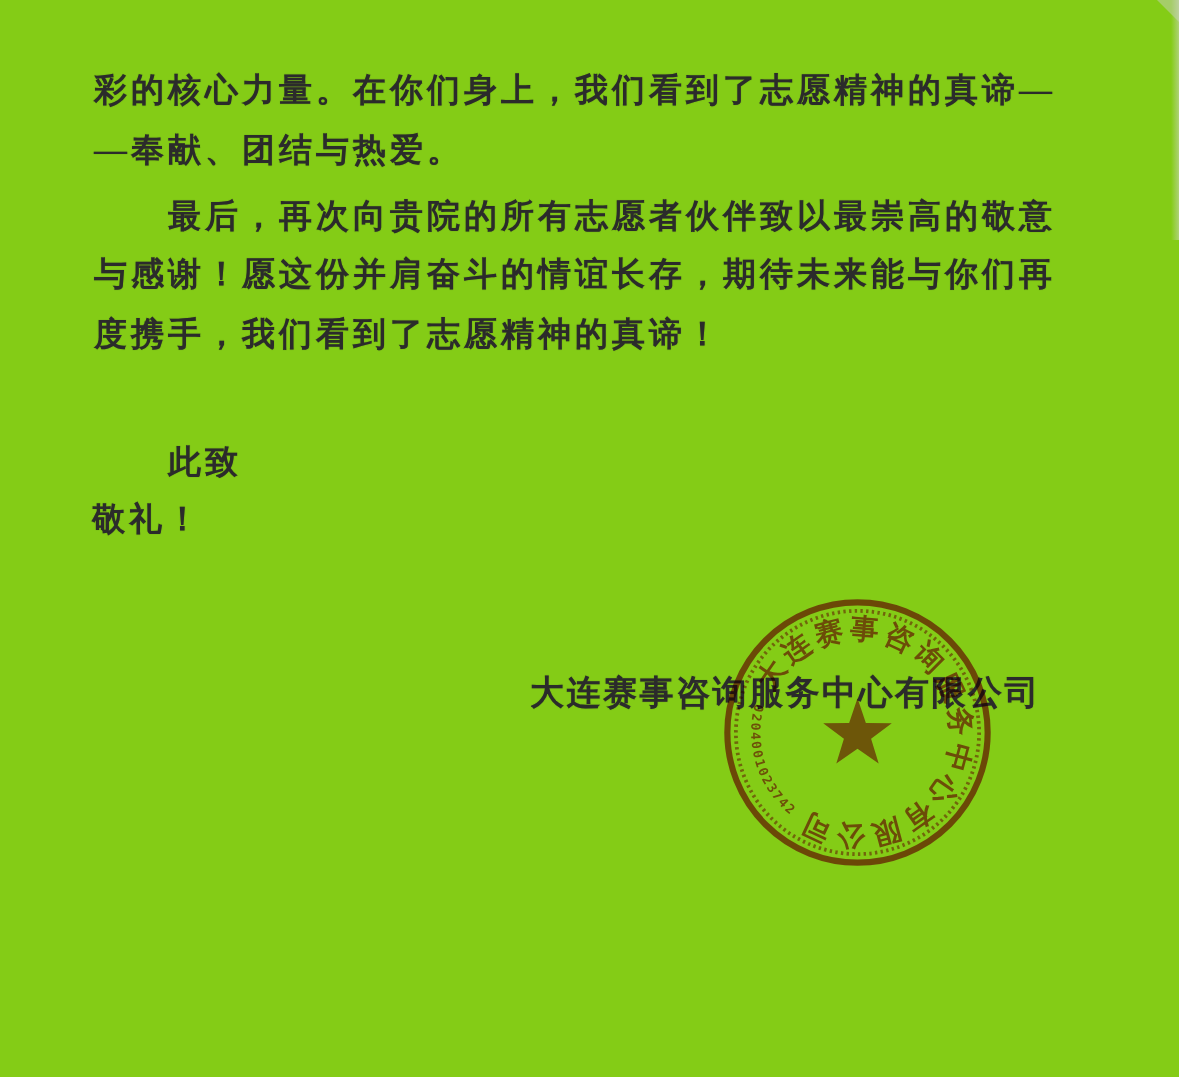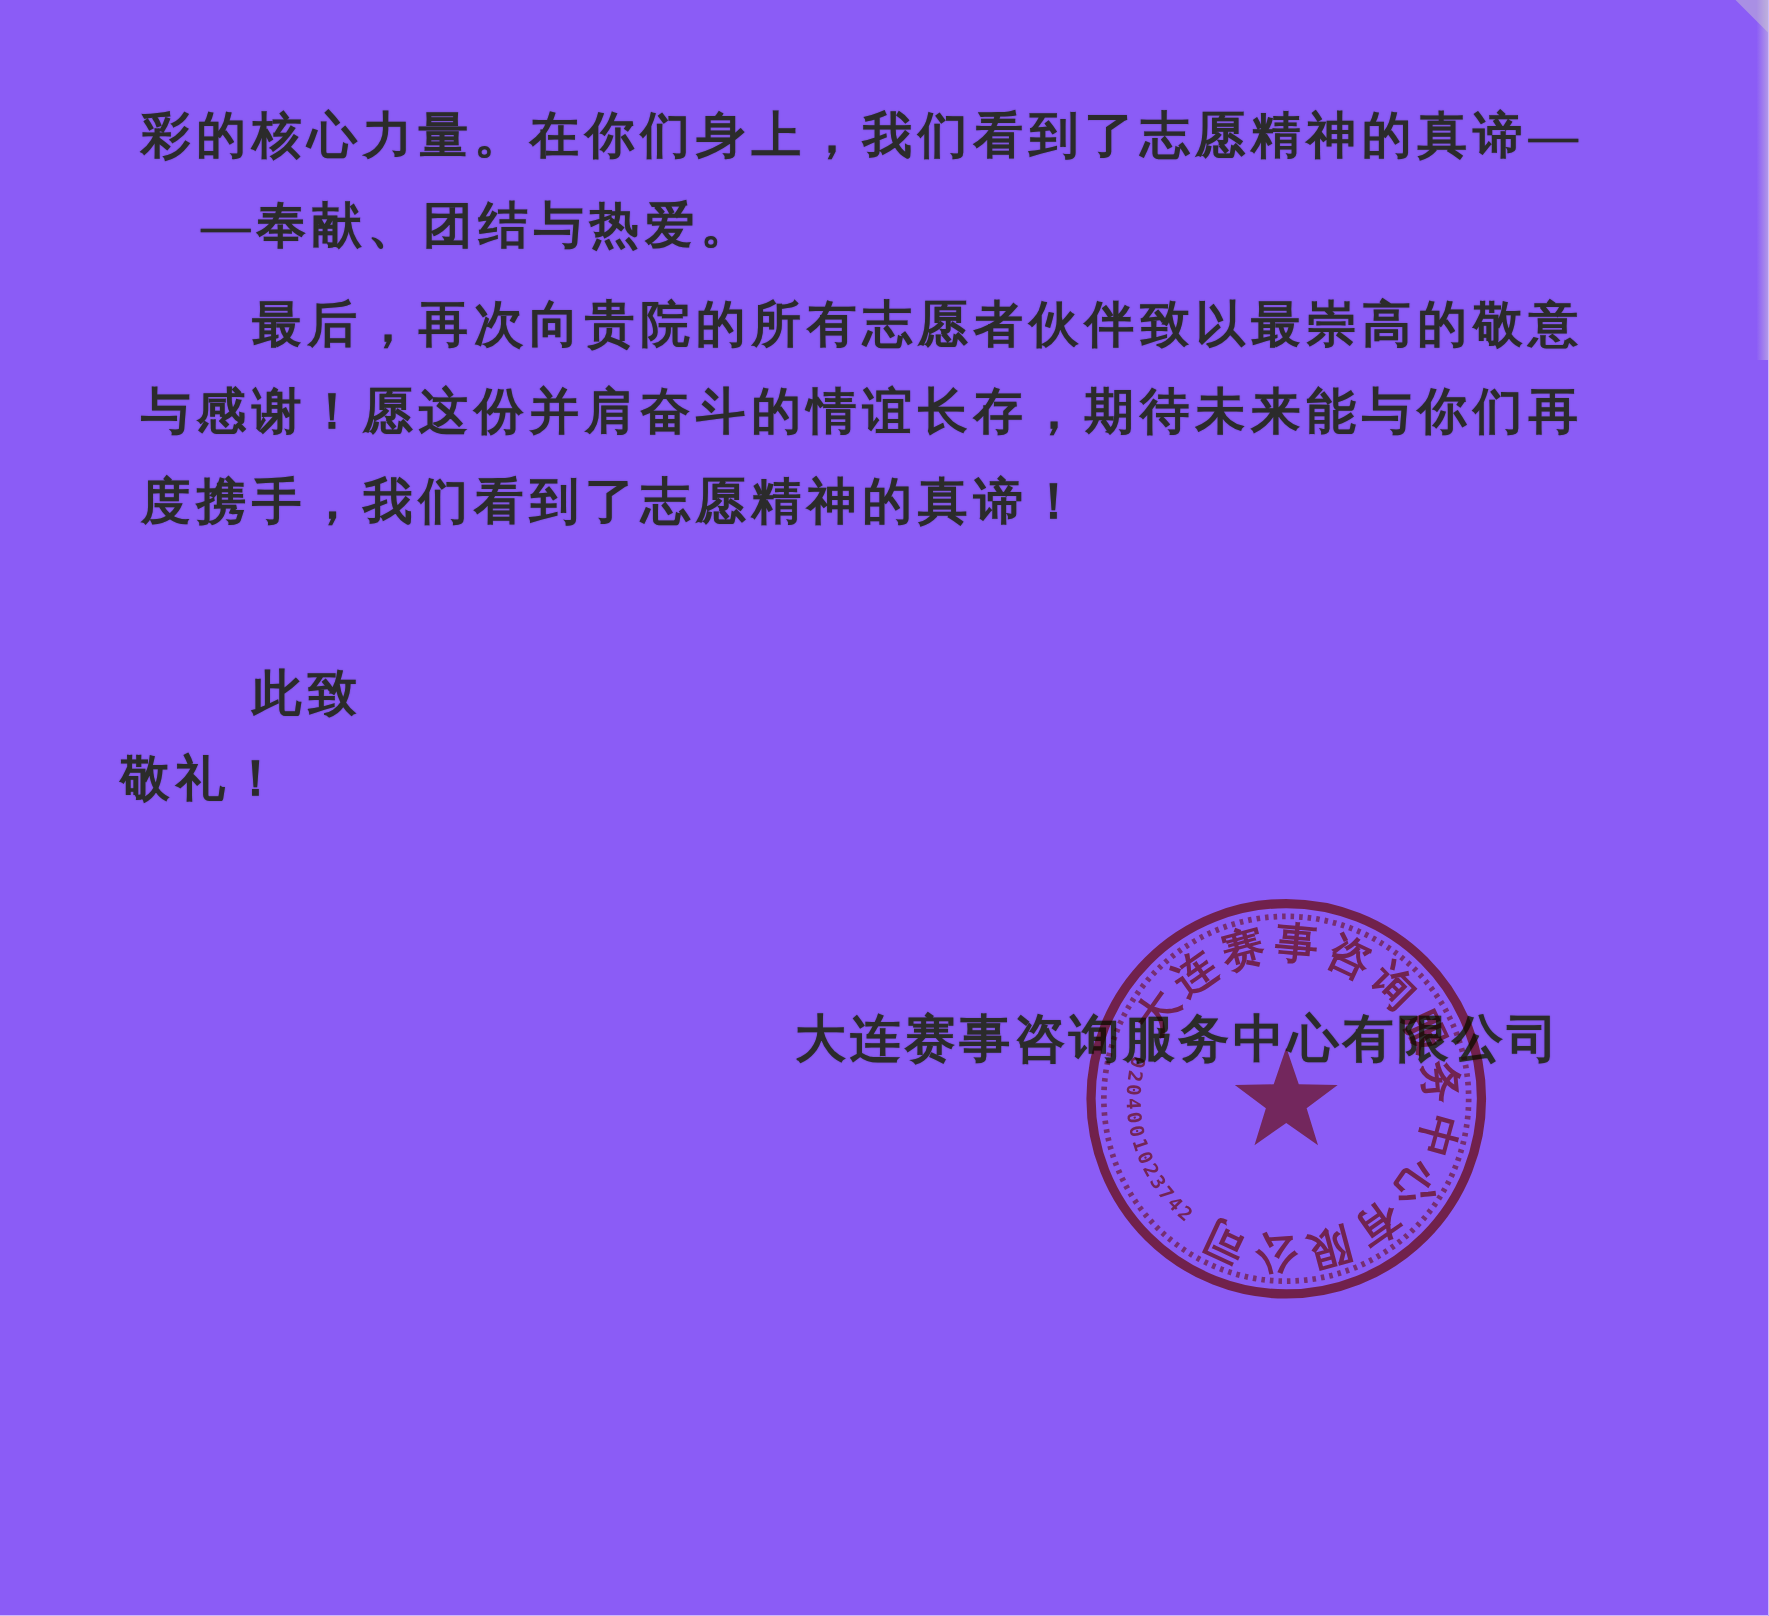--- a/index.html
+++ b/index.html
@@ -1,40 +1,40 @@
 <!DOCTYPE html>
 <html><head>
 <meta charset="utf-8">
 <style>
   html, body { margin: 0; padding: 0; }
   body { background: #ffffff; }
   .page {
     position: relative;
     width: 1179px;
     height: 1077px;
-    background: #8b5cf6;
+    background: #84cc16;
     overflow: hidden;
     font-family: "Liberation Serif", "DejaVu Serif", serif;
   }
   .txt {
     position: absolute;
     font-size: 33px;
     letter-spacing: 4px;
     font-weight: 600;
     color: #2b2b2b;
     white-space: nowrap;
     text-shadow: 0 0 1px rgba(40,40,40,0.45);
   }
   .p1l1 { left: 94px;  top: 68px;  }
-  .p1l2 { left: 94px;  top: 128px; margin-left: 40px; }
+  .p1l2 { left: 94px;  top: 128px; }
   .p2l1 { left: 168px; top: 194px; }
   .p2l2 { left: 94px;  top: 252px; }
   .p2l3 { left: 94px;  top: 312px; }
   .cizhi  { left: 168px; top: 440px; }
-  .jingli { left: 80px;  top: 497px; }
+  .jingli { left: 92px;  top: 497px; }
   .sig-company { left: 530px; top: 670px; font-size: 34px; letter-spacing: 2.5px; }
   .sig-date    { left: 840px; top: 740px; font-size: 34px; letter-spacing: 2px; }
   .stamp {
     position: absolute;
     left: 715px;
     top: 590px;
     width: 285px;
     height: 285px;
     mix-blend-mode: multiply;
     opacity: 0.92;

